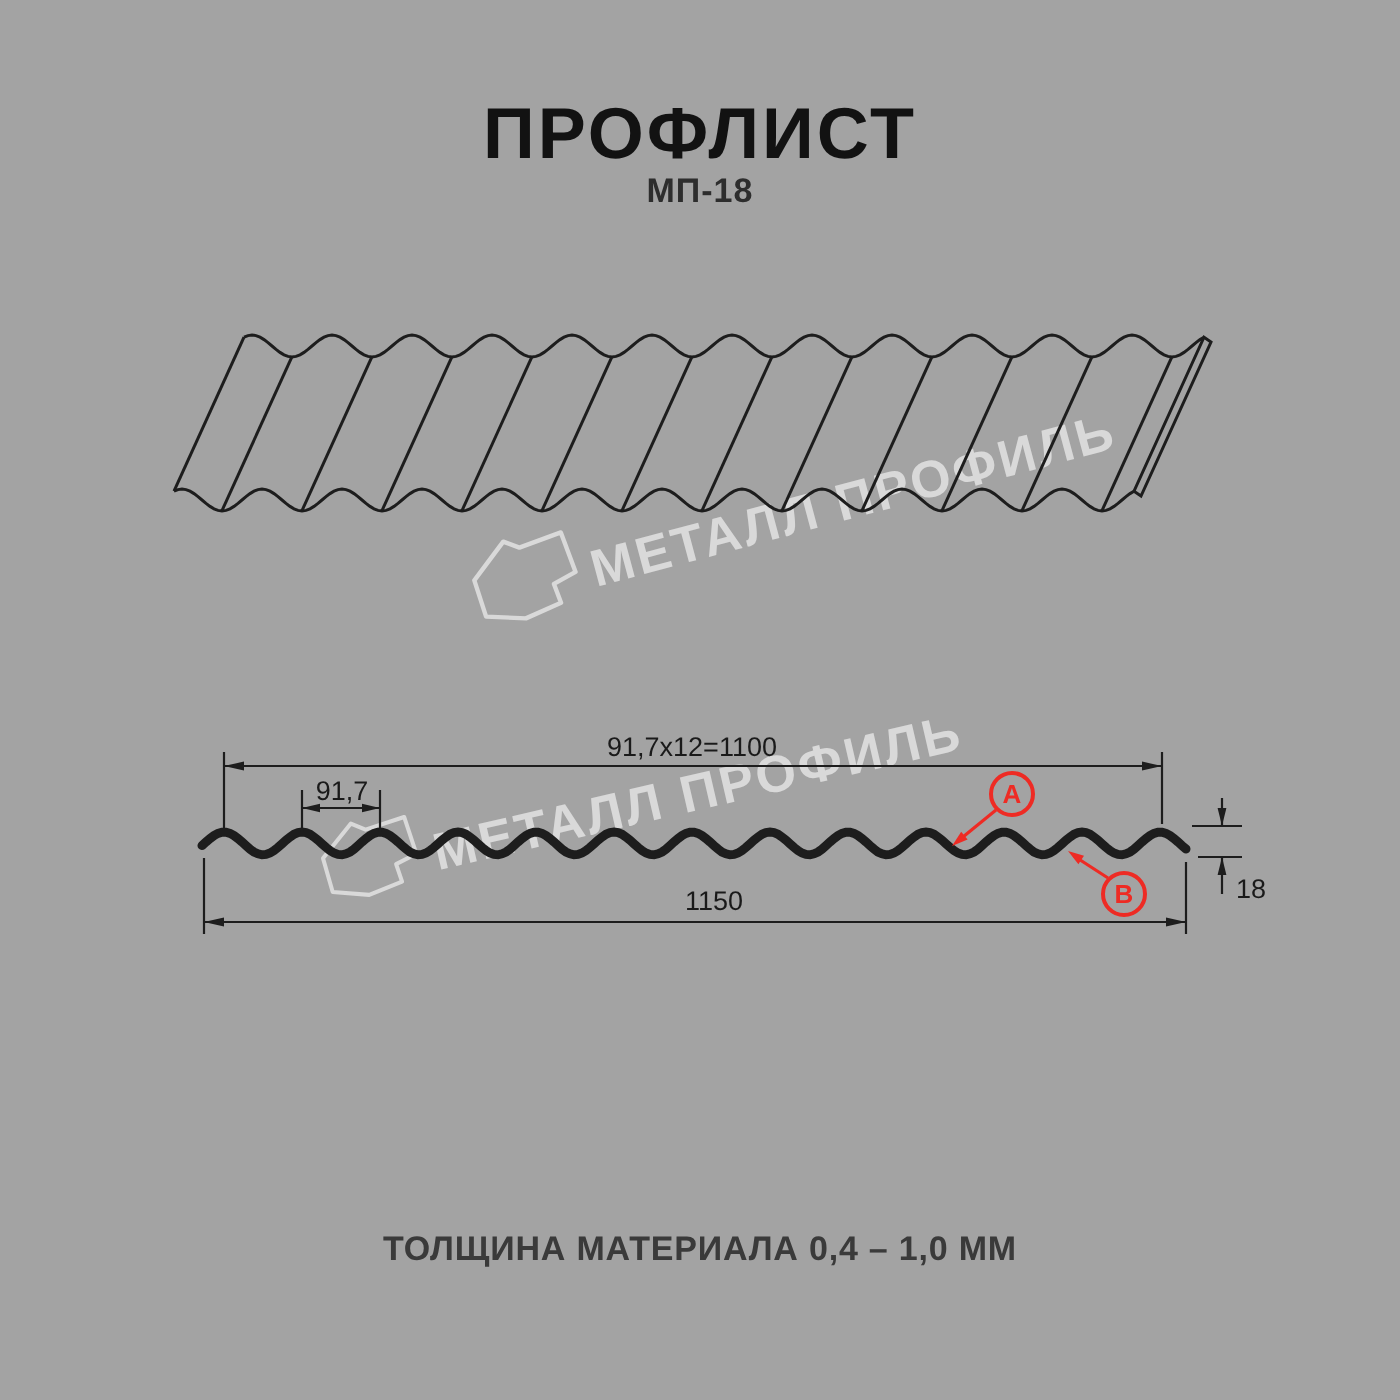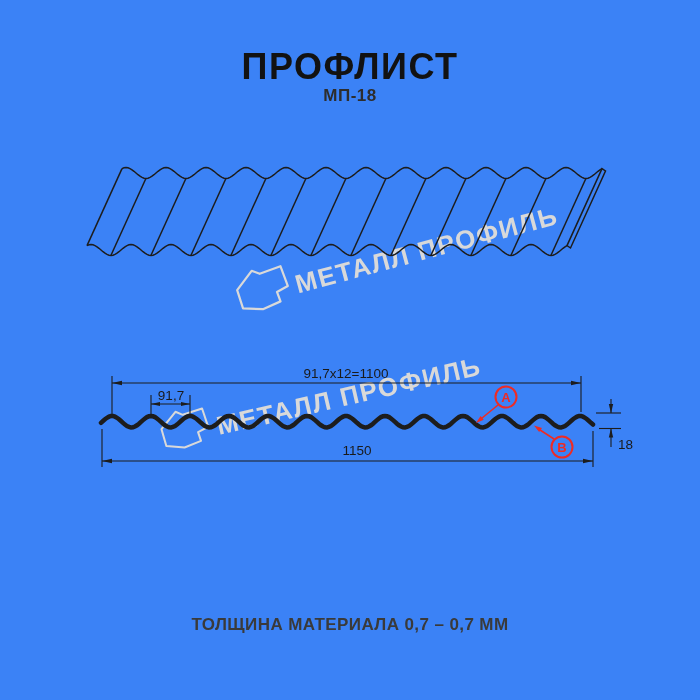--- a/index.html
+++ b/index.html
@@ -2,21 +2,21 @@
 <html style="--red: #ee2b24; --line: #1d1d1d; --wm: #d9d9d9;"><head>
 <meta charset="utf-8">
 <style>
   :root{
     --red:#ee2b24;
     --line:#1d1d1d;
     --wm:#d9d9d9;
   }
   html,body{margin:0;padding:0;background:#fff;}
   .canvas{
-    position:relative;width:700px;height:700px;background:#3b82f6;overflow:hidden;
+    position:relative;width:700px;height:700px;background:#a3a3a3;overflow:hidden;
     font-family:"Liberation Sans",sans-serif;
   }
   .title{
     position:absolute;top:46px;left:0;width:700px;text-align:center;
     font-size:36px;font-weight:800;letter-spacing:1.5px;color:#121212;
   }
   .subtitle{
     position:absolute;top:86px;left:0;width:700px;text-align:center;
     font-size:17px;font-weight:700;letter-spacing:0.5px;color:#2d2d2d;
   }
@@ -126,14 +126,14 @@
 
       <g>
         <line class="redline" x1="554" y1="439" x2="537" y2="428"></line>
         <polygon class="redarrow" points="534,425.5 542,427.9 539.2,432.1"></polygon>
         <circle class="redcircle" cx="562" cy="447" r="10.5"></circle>
         <text class="redletter" x="562" y="451.5" text-anchor="middle">B</text>
       </g>
     </g>
   </svg>
 
-  <div class="footer-note">ТОЛЩИНА МАТЕРИАЛА 0,7 – 0,7 ММ</div>
+  <div class="footer-note">ТОЛЩИНА МАТЕРИАЛА 0,4 – 1,0 ММ</div>
 </div>
 
 </body></html>

